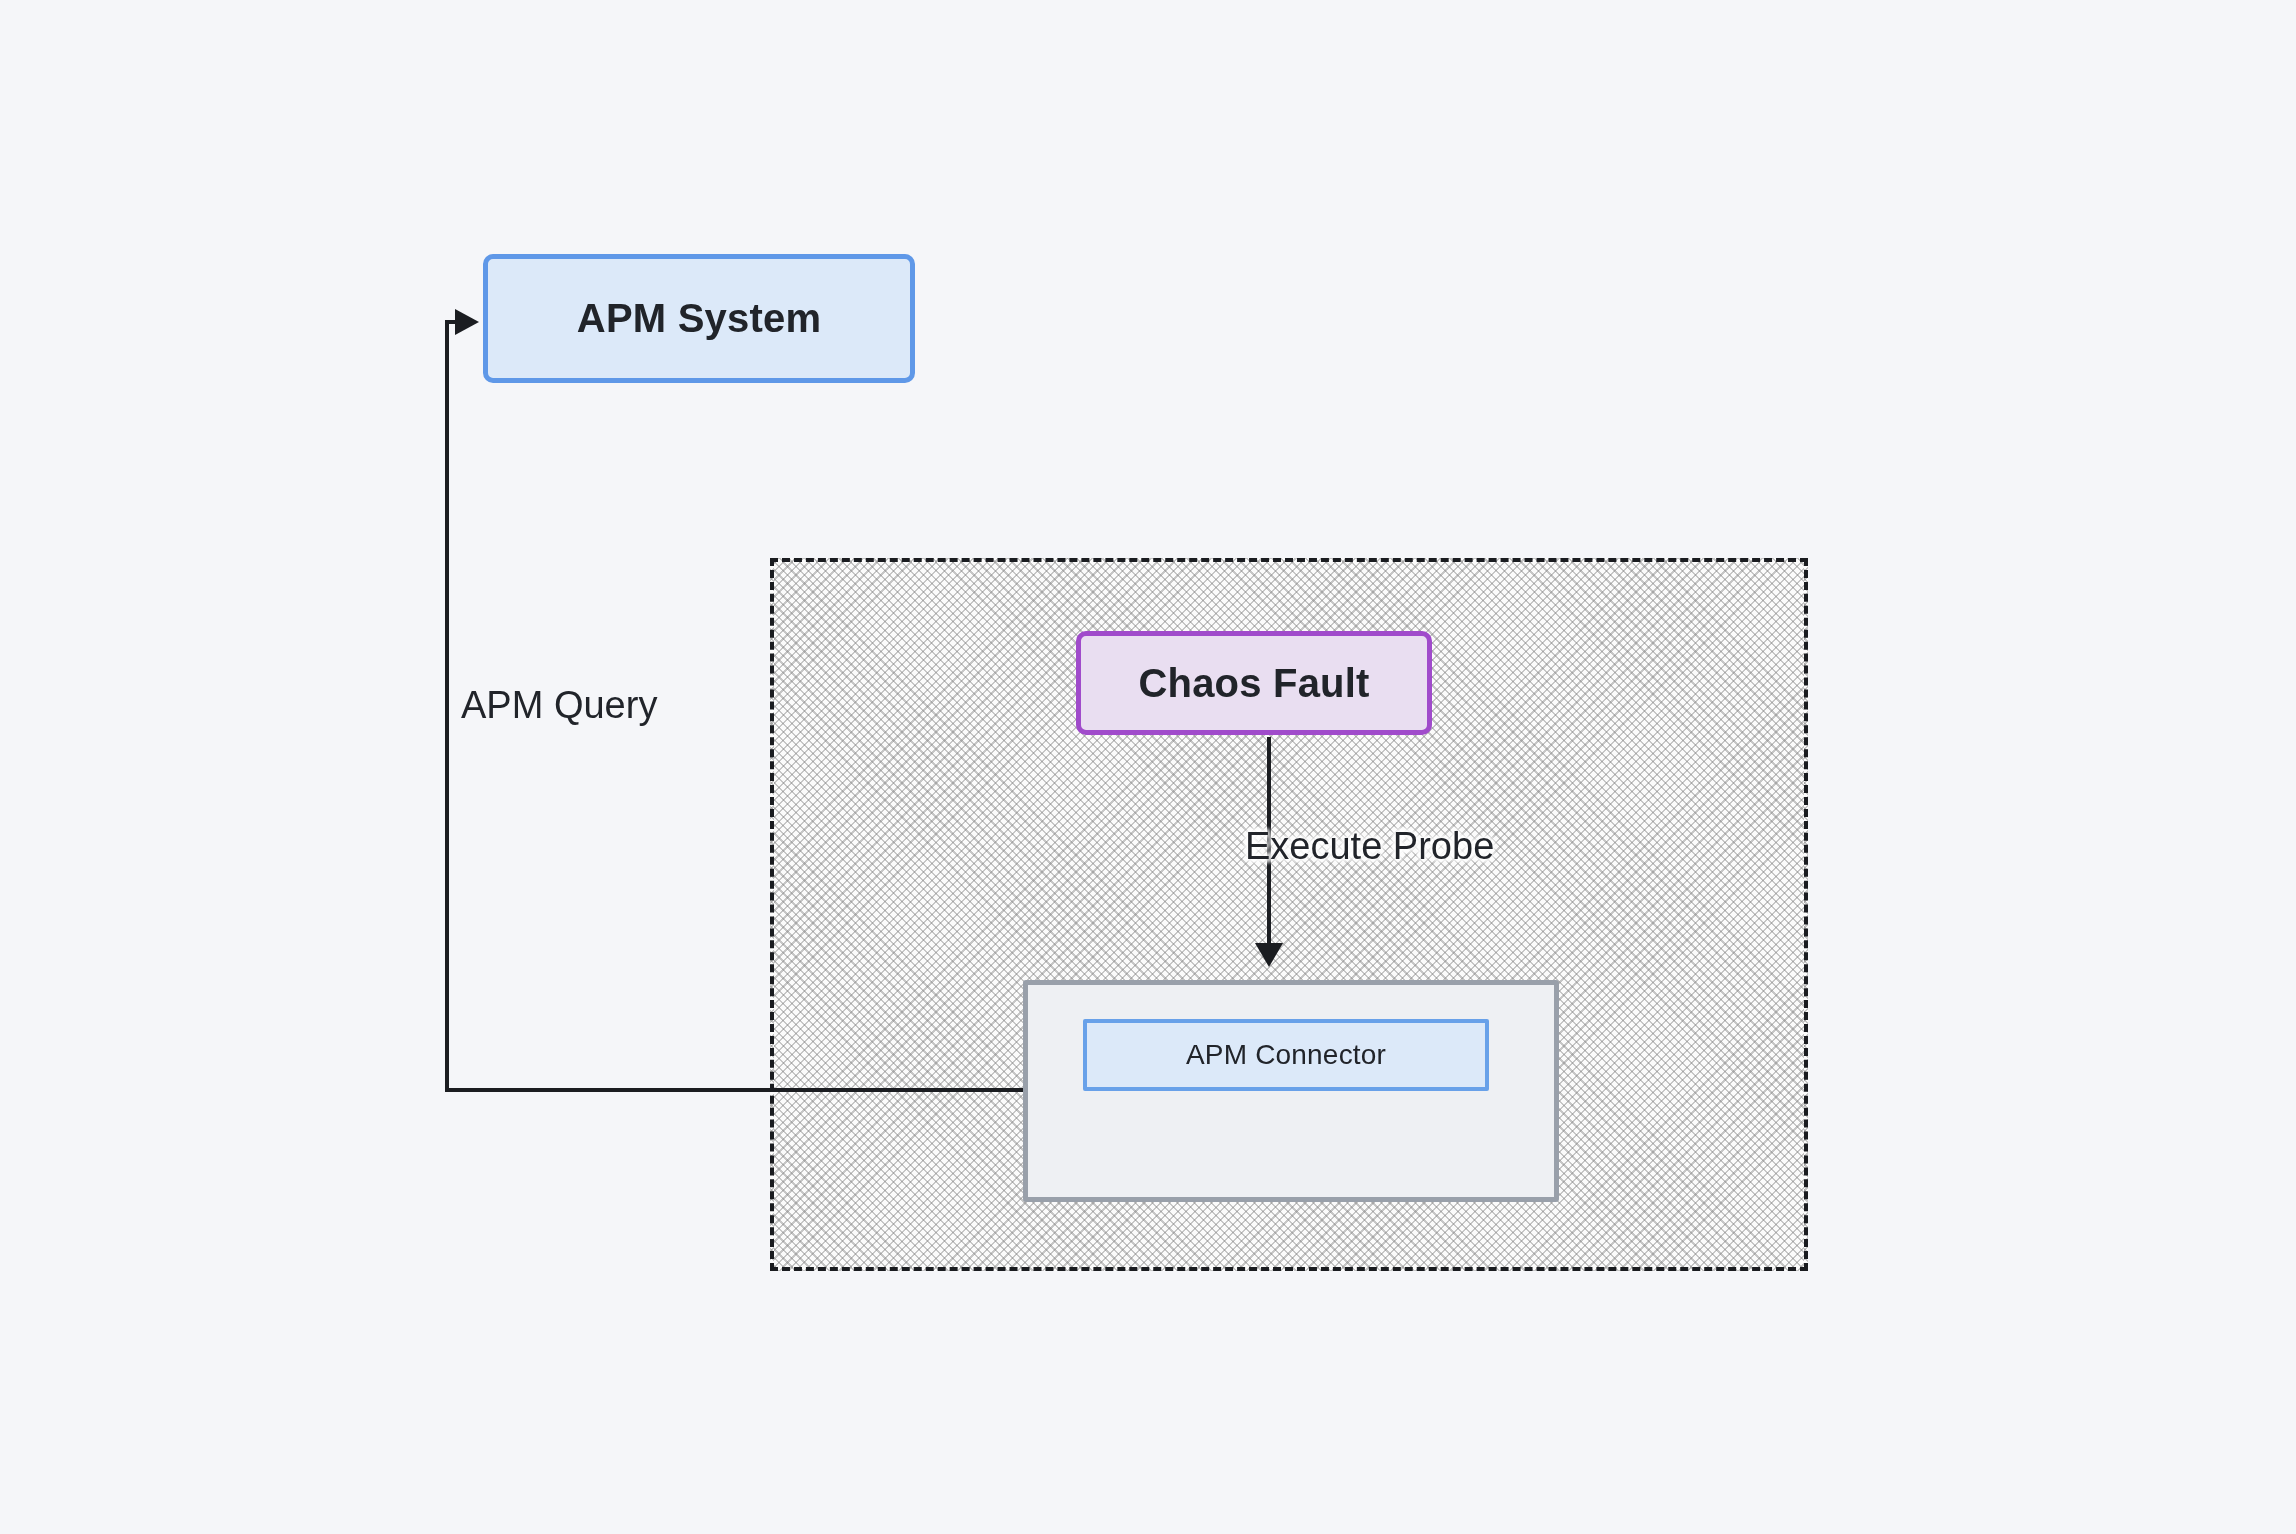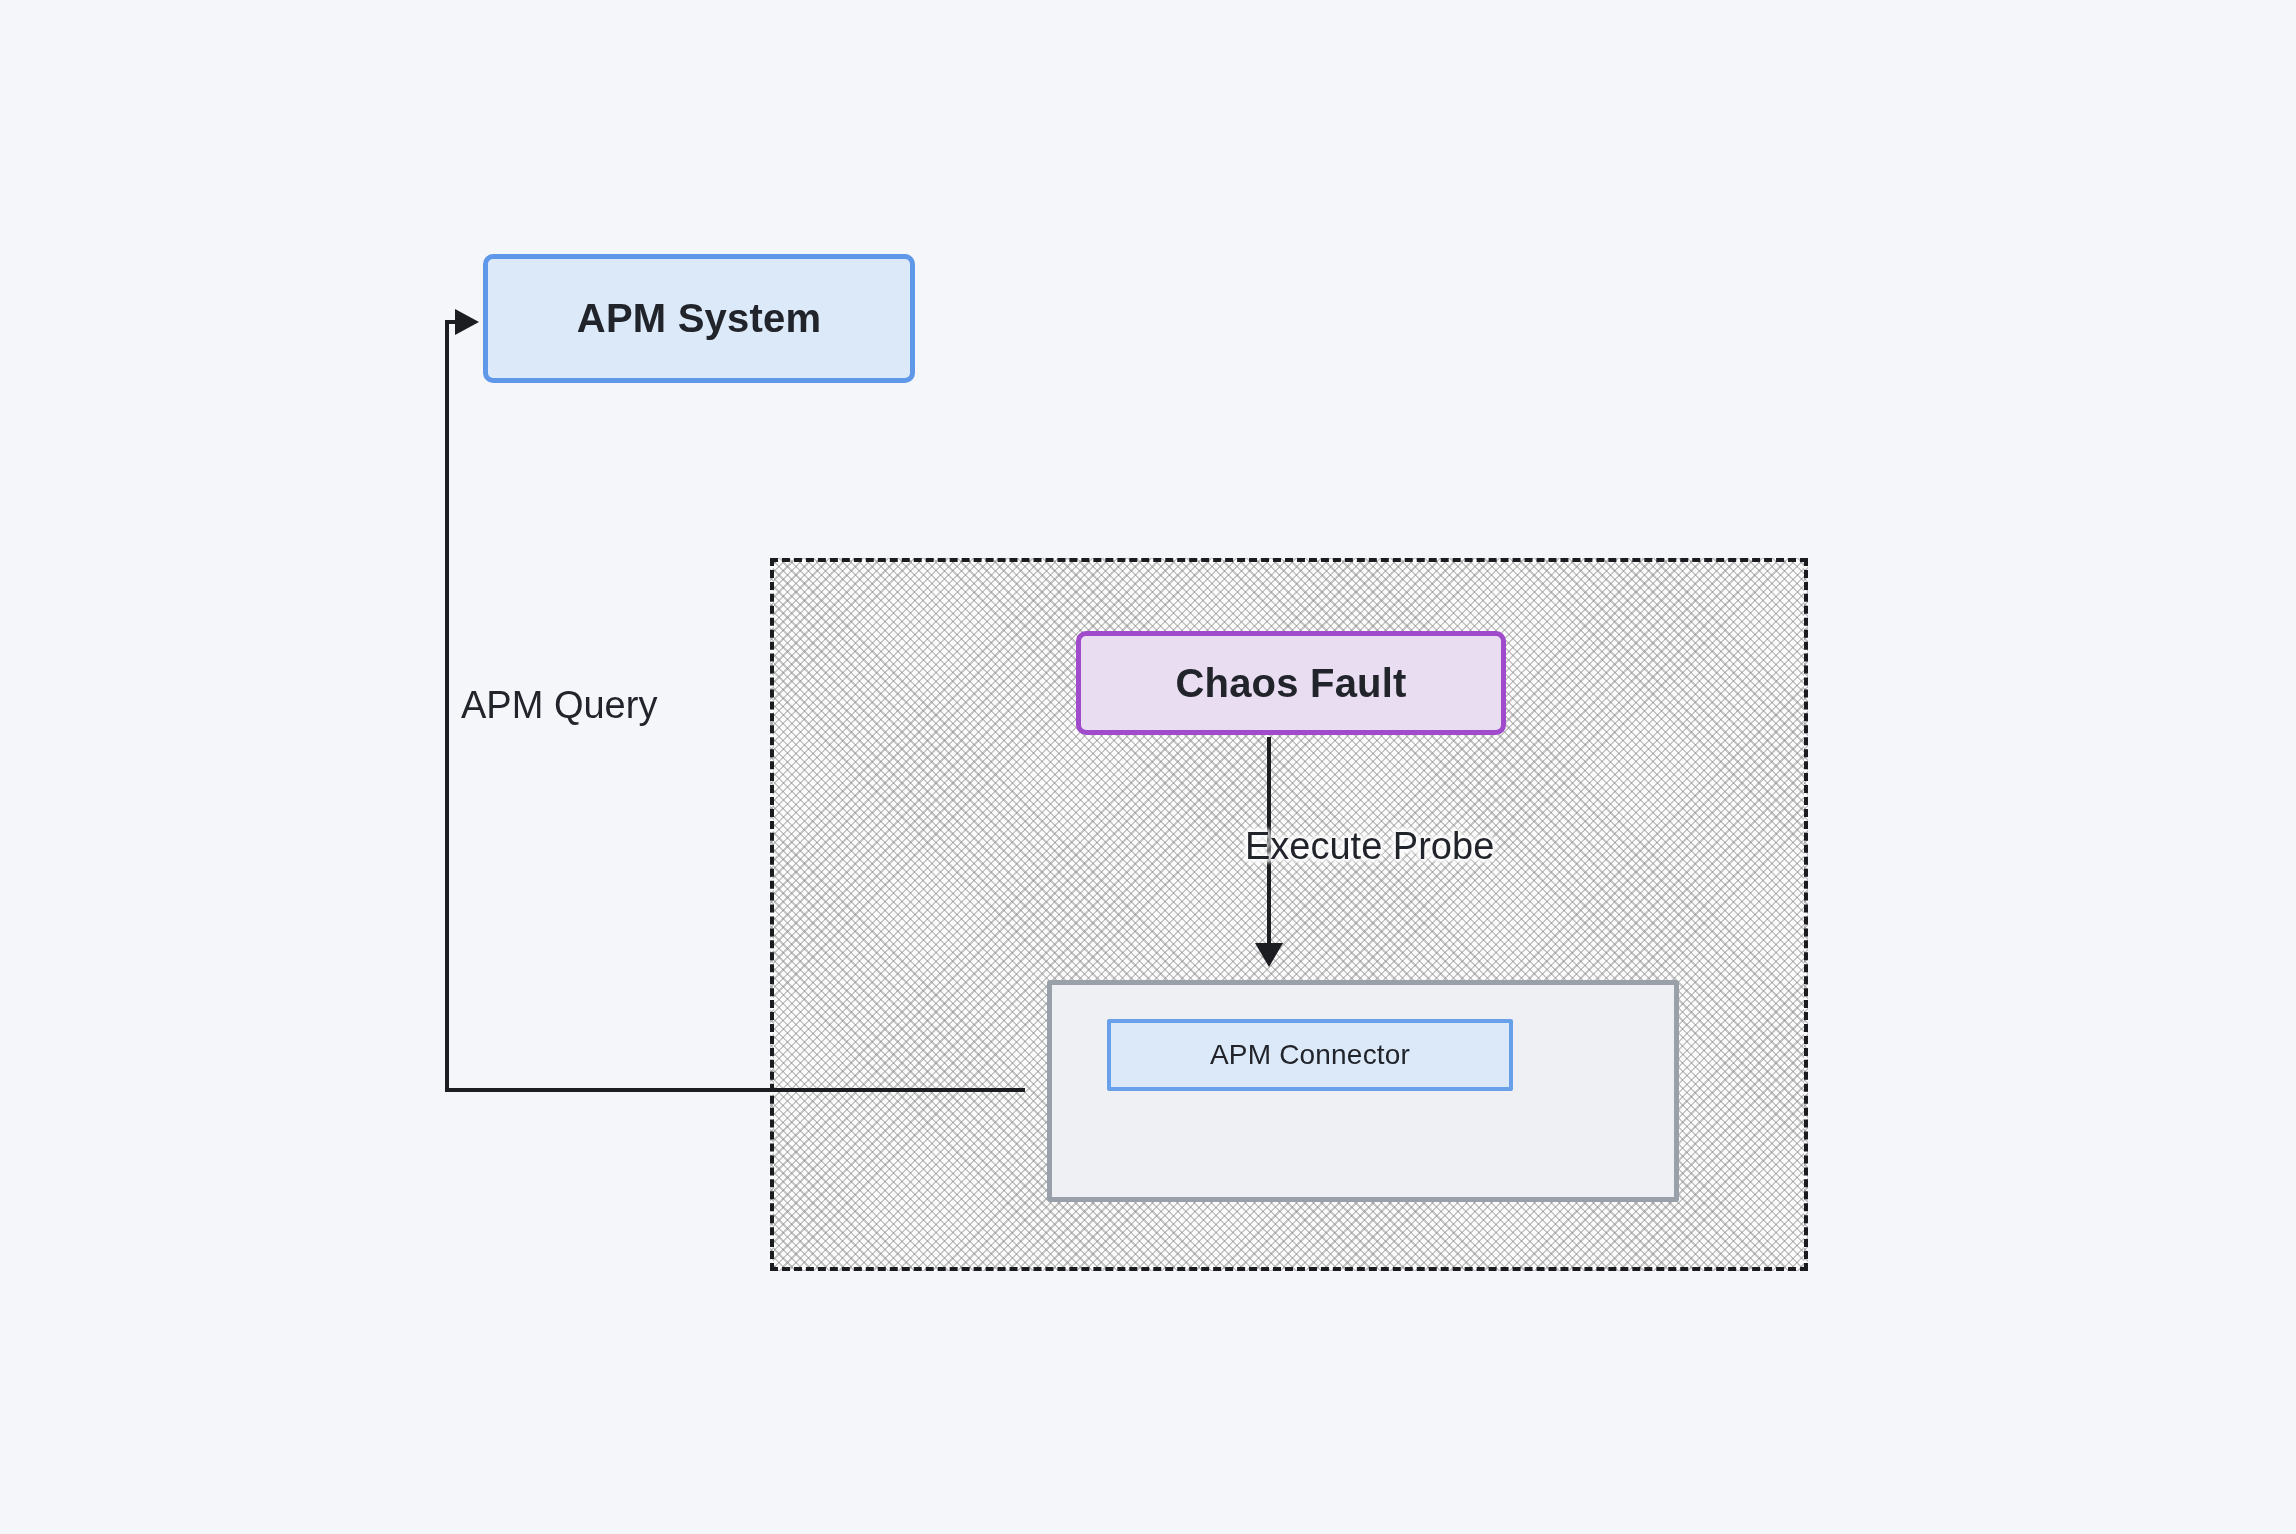--- a/index.html
+++ b/index.html
@@ -51,28 +51,28 @@
     box-sizing: border-box;
     left: 770px; top: 558px; width: 1038px; height: 713px;
     border: 4px dashed var(--container-border, #1a1c20);
     background-color: #fbfbfb;
     background-image:
       repeating-linear-gradient(45deg,  rgba(125,125,125,0.42) 0, rgba(125,125,125,0.42) 1.6px, transparent 1.6px, transparent 6px),
       repeating-linear-gradient(135deg, rgba(125,125,125,0.42) 0, rgba(125,125,125,0.42) 1.6px, transparent 1.6px, transparent 6px);
   }
   
   .chaos-fault {
-    left: 1076px; top: 631px; width: 430px; height: 104px;
+    left: 1076px; top: 631px; width: 356px; height: 104px;
     background: #e9def1;
     border: 5px solid #a04bcb;
     border-radius: 10px;
   }
   
   .apm-probe {
-    left: 1047px; top: 980px; width: 632px; height: 222px;
+    left: 1023px; top: 980px; width: 536px; height: 222px;
     background: #eef0f3;
     border: 5px solid #99a0aa;
     border-radius: 3px;
     display: block;
   }
   .apm-connector {
     position: absolute;
     box-sizing: border-box;
     left: 55px; top: 34px; width: 406px; height: 72px;
     background: #dce9f9;

